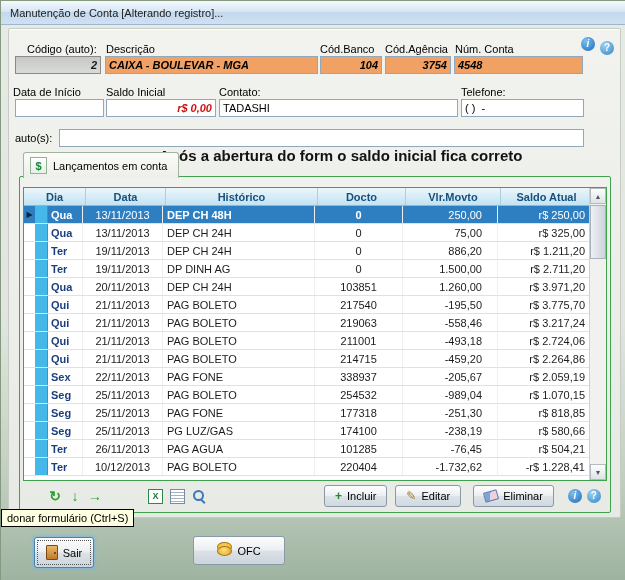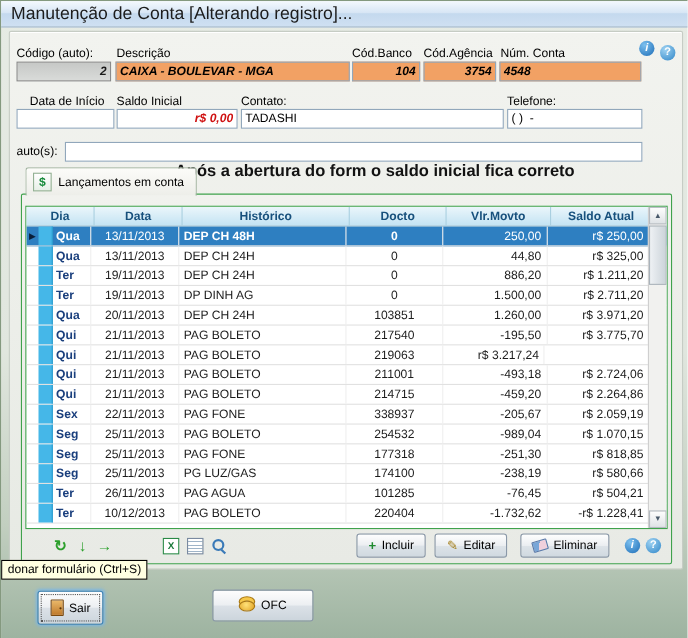--- a/index.html
+++ b/index.html
@@ -2,21 +2,21 @@
 <html><head>
 <meta charset="utf-8">
 <style>
   html,body{margin:0;padding:0}
   body{font-family:"Liberation Sans",sans-serif;background:#fff;-webkit-font-smoothing:antialiased}
   .window{position:relative;width:625px;height:580px;overflow:hidden;font-size:11px;color:#000;
     border:1px solid #84997f;
     background:linear-gradient(180deg,#e6ebe4 0%,#e0e6de 55%,#c2cfc0 82%,#9db3a0 100%)}
   .titlebar{position:absolute;left:0;top:0;right:0;height:23px;
     background:linear-gradient(180deg,#f4f9fe,#d8e6f5 45%,#c4d9ee 50%,#cfe0f2);
-    border-bottom:1px solid #9fb6cf;display:flex;align-items:center;padding:0 9px;font-size:16px;color:#1c1c1c}
+    border-bottom:1px solid #9fb6cf;display:flex;align-items:center;padding:0 9px;font-size:11px;color:#1c1c1c}
   .form-panel{position:absolute;left:7px;top:27px;width:611px;height:488px;
     background:linear-gradient(180deg,#f2f3ef,#e7eae4);border:1px solid #c6ccc4;border-radius:2px;
     box-shadow:inset 0 1px 0 #ffffff}
   .lbl{position:absolute;white-space:nowrap;color:#000;font-size:11px}
   .fld{position:absolute;height:18px;border:1px solid #91a7bb;background:#fff;
     font-family:"Liberation Sans",sans-serif;font-size:11px;padding:0 3px;color:#000;box-sizing:border-box}
   .orange{background:#f2a164;font-weight:bold;font-style:italic}
   .t-right{text-align:right}
   .gray{background:linear-gradient(#c6c8c6,#d9dbd9);border:1px solid #8a8a8a;font-weight:bold;font-style:italic;text-align:right;color:#1a1a1a}
   .red-val{color:#cf1010;font-weight:bold;font-style:italic;text-align:right}
@@ -41,21 +41,21 @@
     border-bottom:1px solid #8fb8cc;color:#17507c;font-weight:bold}
   .gh{display:flex;align-items:center;justify-content:center;border-right:1px solid #a9cfe0;box-sizing:border-box;height:100%}
   .grow{display:flex;height:18px;border-bottom:1px solid #e1e1e1;box-sizing:border-box;color:#1c1c1c}
   .c{display:flex;align-items:center;border-right:1px solid #efefef;box-sizing:border-box;overflow:hidden;white-space:nowrap}
   .ind{width:11px;justify-content:center;font-size:8px;border-right:none;color:#0a1e38}
   .mark{width:13px;background:#45b7e8;border-right:1px solid #2a9bcd}
   .dia{width:35px;padding-left:3px;color:#1a3f7d;font-weight:bold}
   .data{width:80px;justify-content:center}
   .hist{width:152px;padding-left:4px}
   .docto{width:88px;justify-content:center}
-  .vlr{width:95px;justify-content:flex-end;padding-right:5px}
+  .vlr{width:95px;justify-content:flex-end;padding-right:15px}
   .saldo{width:92px;justify-content:flex-end;padding-right:4px}
   .sel{background:#2e7fc1;color:#fff}
   .sel .dia{color:#fff}
   .sel .hist,.sel .docto{font-weight:bold}
   
   .vscroll{position:absolute;right:0;top:0;bottom:0;width:16px;background:#f1f1ef;border-left:1px solid #cfcfcf}
   .sbtn{position:absolute;left:0;right:0;height:16px;background:linear-gradient(#fdfdfd,#dfe3e6);
     border:1px solid #b4bac0;display:flex;align-items:center;justify-content:center;font-size:7px;color:#49596a;box-sizing:border-box}
   .sbtn.up{top:0}.sbtn.down{bottom:0}
   .sthumb{position:absolute;left:0;right:0;top:17px;height:54px;
@@ -93,40 +93,40 @@
 <body>
 
 <div class="window">
 
   <div class="titlebar">
     <span>Manutenção de Conta [Alterando registro]...</span>
   </div>
 
   <div class="form-panel">
 
-    <span class="lbl" style="left:6px;top:14px">Código (auto):</span>
+    <span class="lbl" style="left:18px;top:14px">Código (auto):</span>
     <span class="lbl" style="left:97px;top:14px">Descrição</span>
     <span class="lbl" style="left:311px;top:14px">Cód.Banco</span>
     <span class="lbl" style="left:376px;top:14px">Cód.Agência</span>
     <span class="lbl" style="left:446px;top:14px">Núm. Conta</span>
 
     <div class="circle info abs" style="left:572px;top:8px">
         <span>i</span>
       </div>
     <div class="circle help abs" style="left:591px;top:12px">
         <span>?</span>
       </div>
 
     <input class="fld gray" style="left: 6px; top: 27px; width: 86px;" value="2">
     <input class="fld orange" style="left: 96px; top: 27px; width: 213px;" value="CAIXA - BOULEVAR - MGA">
     <input class="fld orange t-right" style="left: 311px; top: 27px; width: 62px;" value="104">
     <input class="fld orange t-right" style="left: 376px; top: 27px; width: 66px;" value="3754">
     <input class="fld orange" style="left: 445px; top: 27px; width: 129px;" value="4548">
 
-    <span class="lbl" style="left:18px;top:57px">Data de Início</span>
+    <span class="lbl" style="left:4px;top:57px">Data de Início</span>
     <span class="lbl" style="left:97px;top:57px">Saldo Inicial</span>
     <span class="lbl" style="left:210px;top:57px">Contato:</span>
     <span class="lbl" style="left:452px;top:57px">Telefone:</span>
 
     <input class="fld" style="left: 6px; top: 70px; width: 89px;" value="">
     <input class="fld red-val" style="left: 97px; top: 70px; width: 110px;" value="r$ 0,00">
     <input class="fld" style="left: 210px; top: 70px; width: 239px;" value="TADASHI">
     <input class="fld" style="left: 452px; top: 70px; width: 123px;" value="( )  -">
 
     <span class="lbl" style="left:6px;top:103px">auto(s):</span>
@@ -162,21 +162,21 @@
               <div class="c vlr">250,00</div>
               <div class="c saldo">r$ 250,00</div>
             </div>
             <div class="grow">
               <div class="c ind"></div>
               <div class="c mark"></div>
               <div class="c dia">Qua</div>
               <div class="c data">13/11/2013</div>
               <div class="c hist">DEP CH 24H</div>
               <div class="c docto">0</div>
-              <div class="c vlr">44,80</div>
+              <div class="c vlr">75,00</div>
               <div class="c saldo">r$ 325,00</div>
             </div>
             <div class="grow">
               <div class="c ind"></div>
               <div class="c mark"></div>
               <div class="c dia">Ter</div>
               <div class="c data">19/11/2013</div>
               <div class="c hist">DEP CH 24H</div>
               <div class="c docto">0</div>
               <div class="c vlr">886,20</div>
@@ -212,20 +212,21 @@
               <div class="c vlr">-195,50</div>
               <div class="c saldo">r$ 3.775,70</div>
             </div>
             <div class="grow">
               <div class="c ind"></div>
               <div class="c mark"></div>
               <div class="c dia">Qui</div>
               <div class="c data">21/11/2013</div>
               <div class="c hist">PAG BOLETO</div>
               <div class="c docto">219063</div>
+              <div class="c vlr">-558,46</div>
               <div class="c saldo">r$ 3.217,24</div>
             </div>
             <div class="grow">
               <div class="c ind"></div>
               <div class="c mark"></div>
               <div class="c dia">Qui</div>
               <div class="c data">21/11/2013</div>
               <div class="c hist">PAG BOLETO</div>
               <div class="c docto">211001</div>
               <div class="c vlr">-493,18</div>

